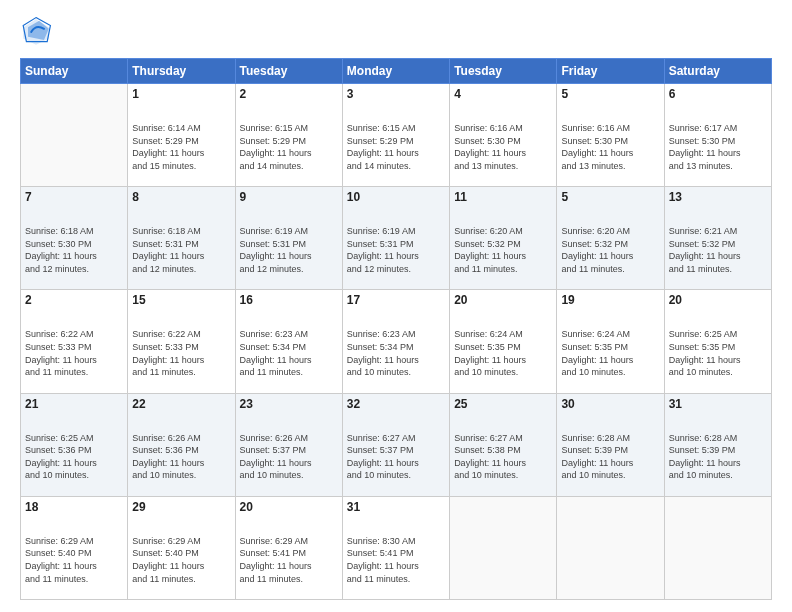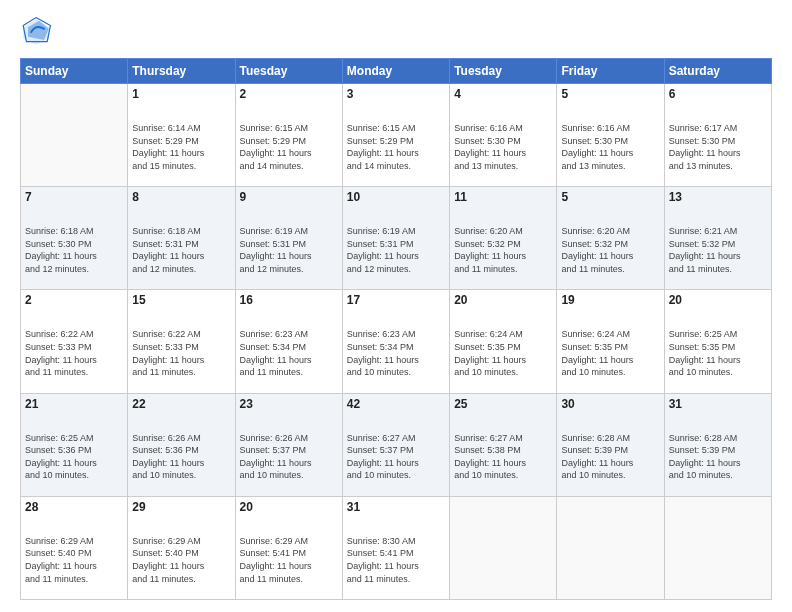--- a/index.html
+++ b/index.html
@@ -297,21 +297,21 @@
 and 10 minutes.</div>
           </td>
           <td>
             <div class="day-num">23</div>
             <div class="day-info" style="white-space: pre-line;">Sunrise: 6:26 AM
 Sunset: 5:37 PM
 Daylight: 11 hours
 and 10 minutes.</div>
           </td>
           <td>
-            <div class="day-num">42</div>
+            <div class="day-num">32</div>
             <div class="day-info" style="white-space: pre-line;">Sunrise: 6:27 AM
 Sunset: 5:37 PM
 Daylight: 11 hours
 and 10 minutes.</div>
           </td>
           <td>
             <div class="day-num">25</div>
             <div class="day-info" style="white-space: pre-line;">Sunrise: 6:27 AM
 Sunset: 5:38 PM
 Daylight: 11 hours
@@ -327,21 +327,21 @@
           <td>
             <div class="day-num">31</div>
             <div class="day-info" style="white-space: pre-line;">Sunrise: 6:28 AM
 Sunset: 5:39 PM
 Daylight: 11 hours
 and 10 minutes.</div>
           </td>
         </tr>
         <tr class="row-white">
           <td>
-            <div class="day-num">28</div>
+            <div class="day-num">18</div>
             <div class="day-info" style="white-space: pre-line;">Sunrise: 6:29 AM
 Sunset: 5:40 PM
 Daylight: 11 hours
 and 11 minutes.</div>
           </td>
           <td>
             <div class="day-num">29</div>
             <div class="day-info" style="white-space: pre-line;">Sunrise: 6:29 AM
 Sunset: 5:40 PM
 Daylight: 11 hours

